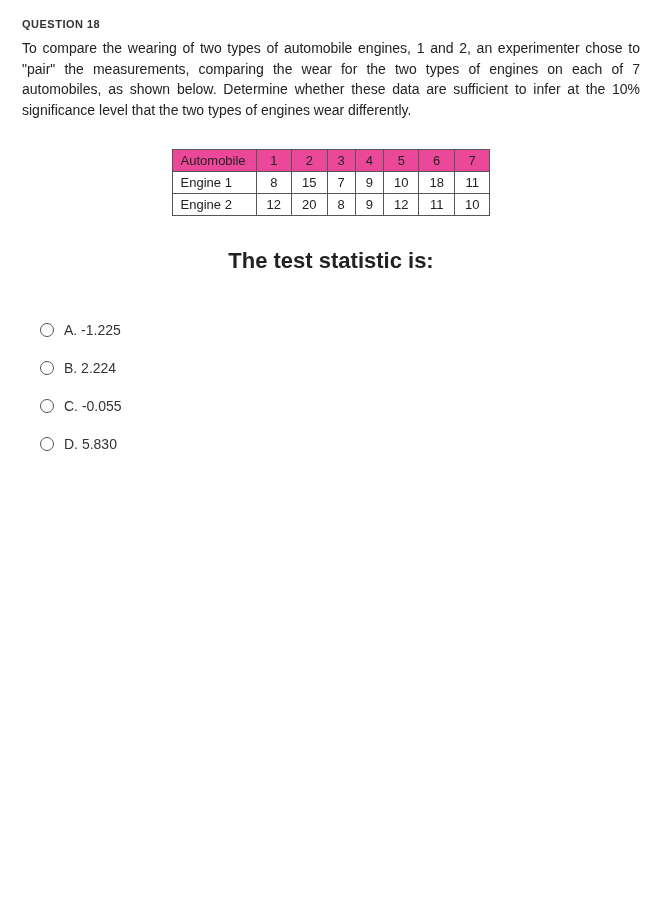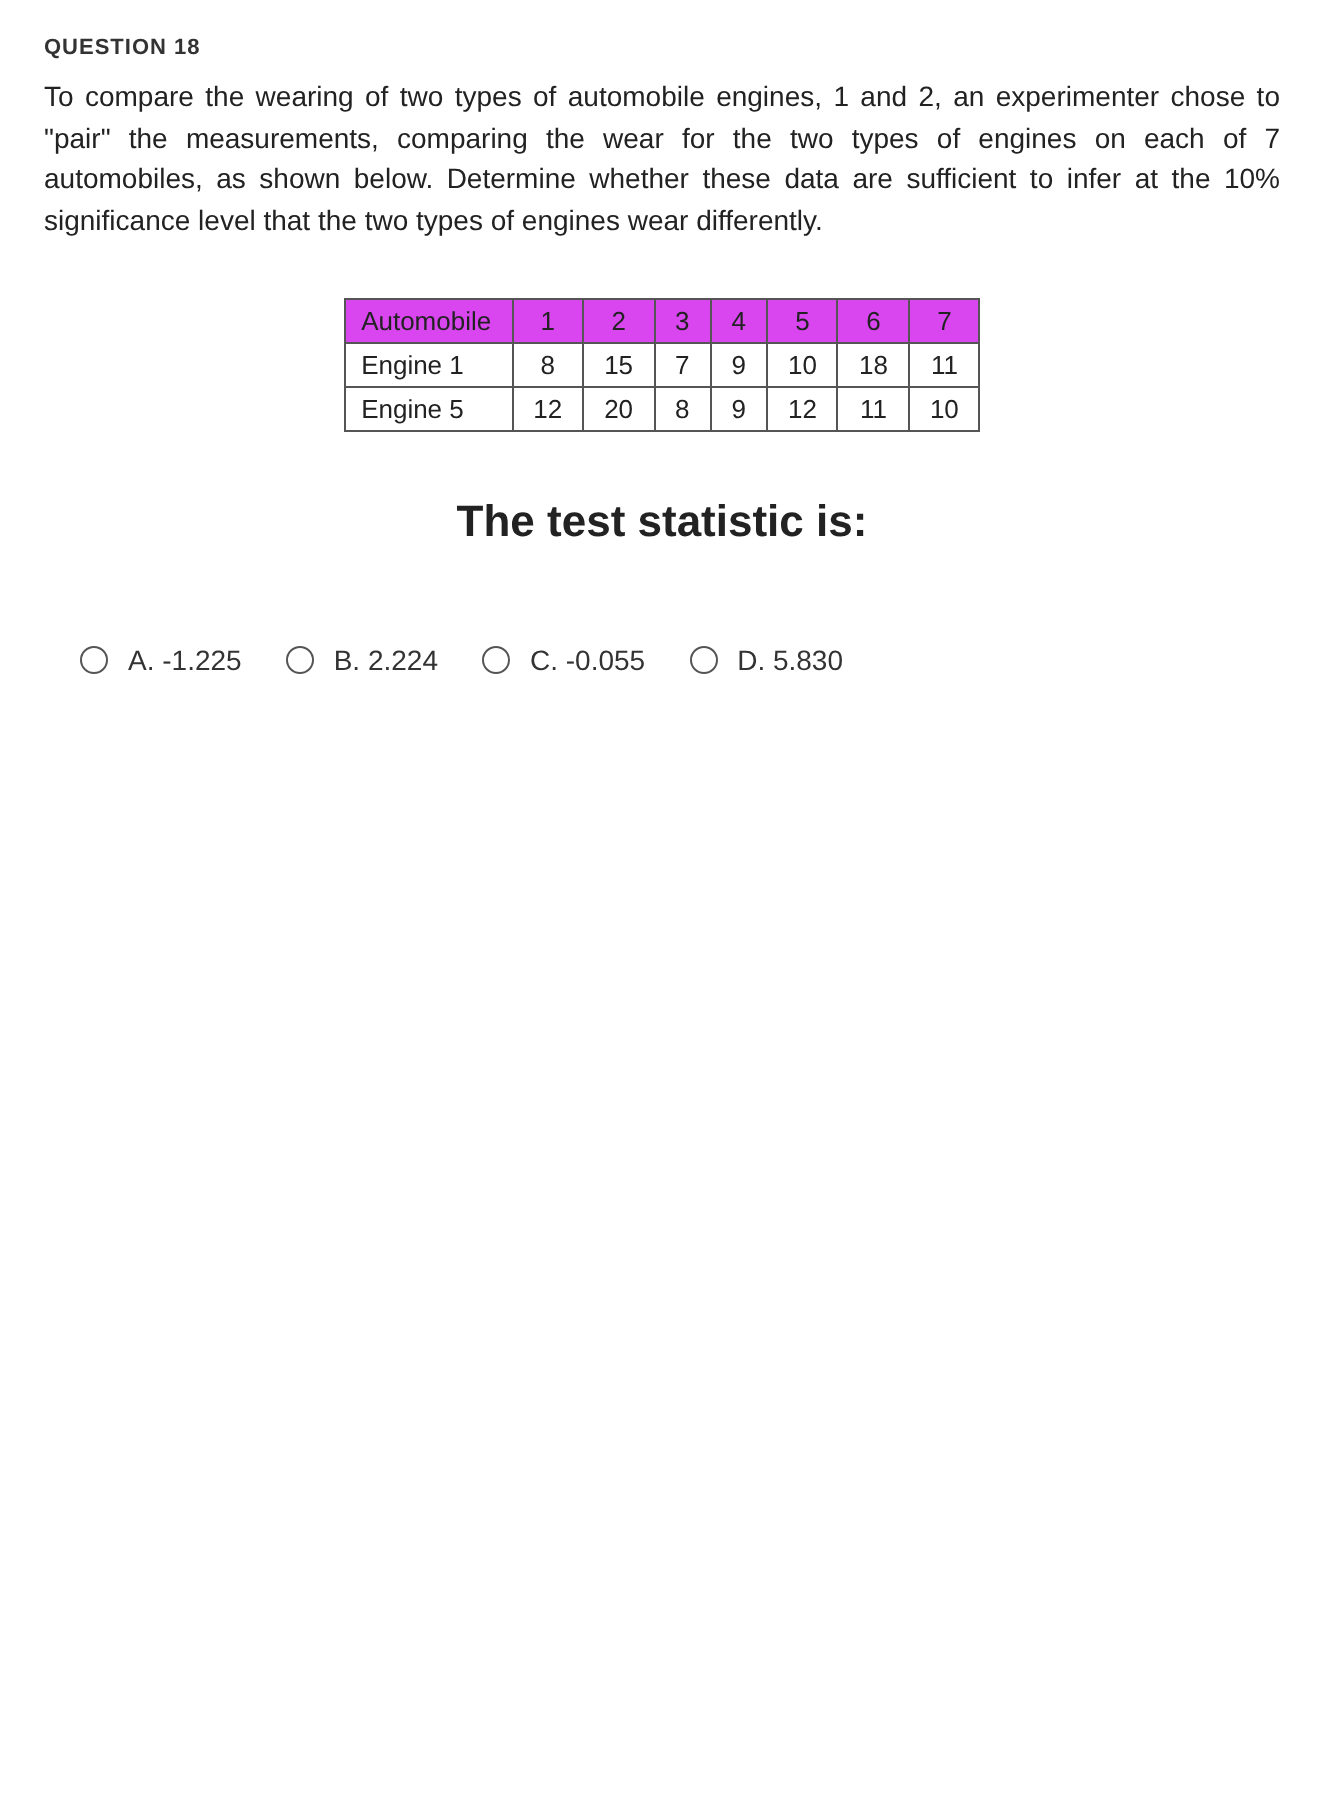--- a/index.html
+++ b/index.html
@@ -44,38 +44,38 @@
     }
 
     table th, table td {
       border: 1px solid #555;
       padding: 3px 10px;
       text-align: center;
     }
 
     table th {
       font-weight: normal;
-      background: #d946ef;
+      background: #ec4899;
     }
 
     table td:first-child, table th:first-child {
       text-align: left;
       padding-left: 8px;
     }
 
     .test-statistic-label {
       font-size: 22px;
       font-weight: bold;
       text-align: center;
       margin-bottom: 48px;
     }
 
     .options-section {
       display: flex;
-      flex-direction: row;
+      flex-direction: column;
       gap: 22px;
       padding-left: 18px;
     }
 
     .option-item {
       display: flex;
       align-items: center;
       gap: 10px;
       font-size: 14px;
       color: #333;
@@ -121,21 +121,21 @@
         <td>Engine 1</td>
         <td>8</td>
         <td>15</td>
         <td>7</td>
         <td>9</td>
         <td>10</td>
         <td>18</td>
         <td>11</td>
       </tr>
       <tr>
-        <td>Engine 5</td>
+        <td>Engine 2</td>
         <td>12</td>
         <td>20</td>
         <td>8</td>
         <td>9</td>
         <td>12</td>
         <td>11</td>
         <td>10</td>
       </tr>
     </tbody>
   </table>

